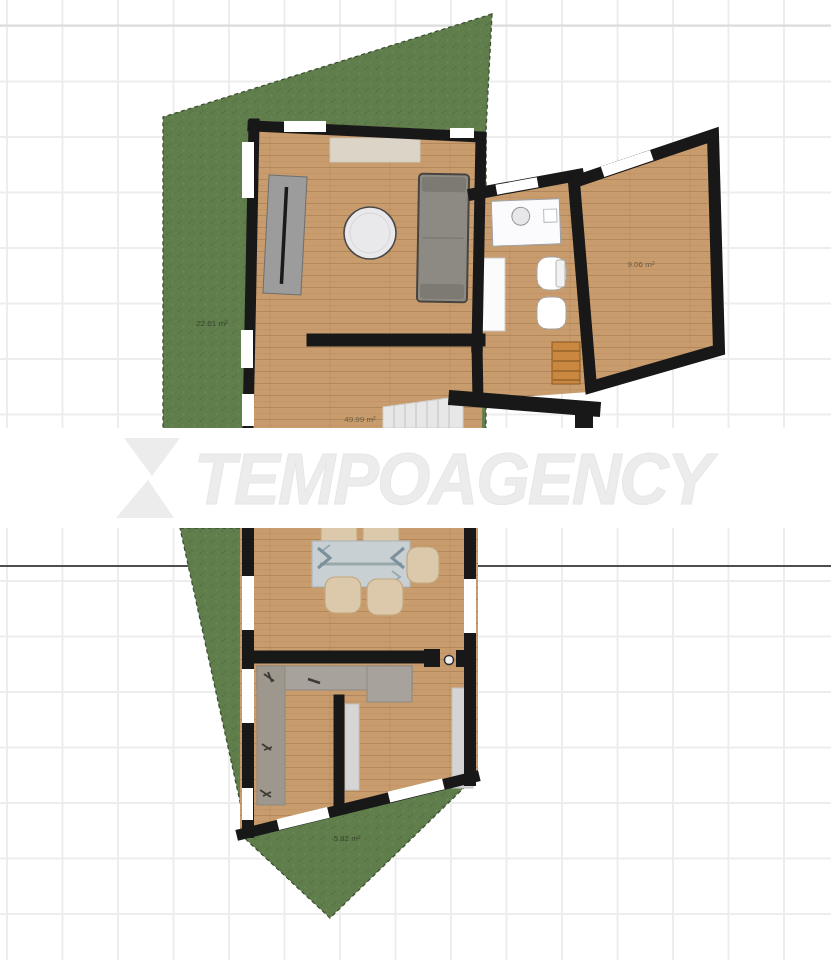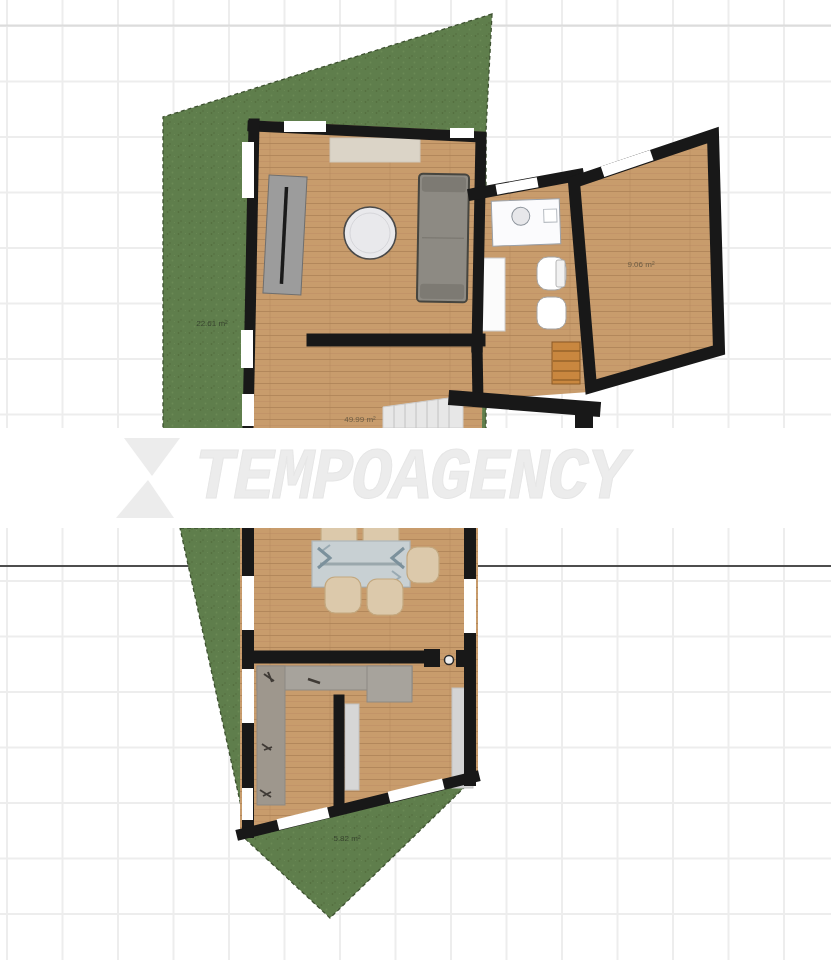--- a/index.html
+++ b/index.html
@@ -9,21 +9,21 @@
     background-image:
       linear-gradient(#ededed 1.5px, transparent 1.5px),
       linear-gradient(90deg, #ededed 1.5px, transparent 1.5px);
     background-size:55.5px 55.5px;
     background-position:6px 25px;
     font-family:"Liberation Sans", sans-serif;
   }
   .plan-svg{position:absolute;left:0;top:0;}
   .watermark-band{
     position:absolute;left:0;top:428px;width:831px;height:100px;
-    background:#ffffff;display:flex;align-items:center;font-family:Liberation Mono, monospace;
+    background:#ffffff;display:flex;align-items:center;
   }
   .wm-logo{margin-left:112px;flex:0 0 auto;}
   .wm-text{
     margin-left:14px;
     font-size:73px;font-style:italic;font-weight:bold;
     letter-spacing:-2px;line-height:1;white-space:nowrap;
     transform:scaleX(0.94);transform-origin:left center;
     color:#ececec;
     -webkit-text-stroke:1px #e6e6e6;
   }

